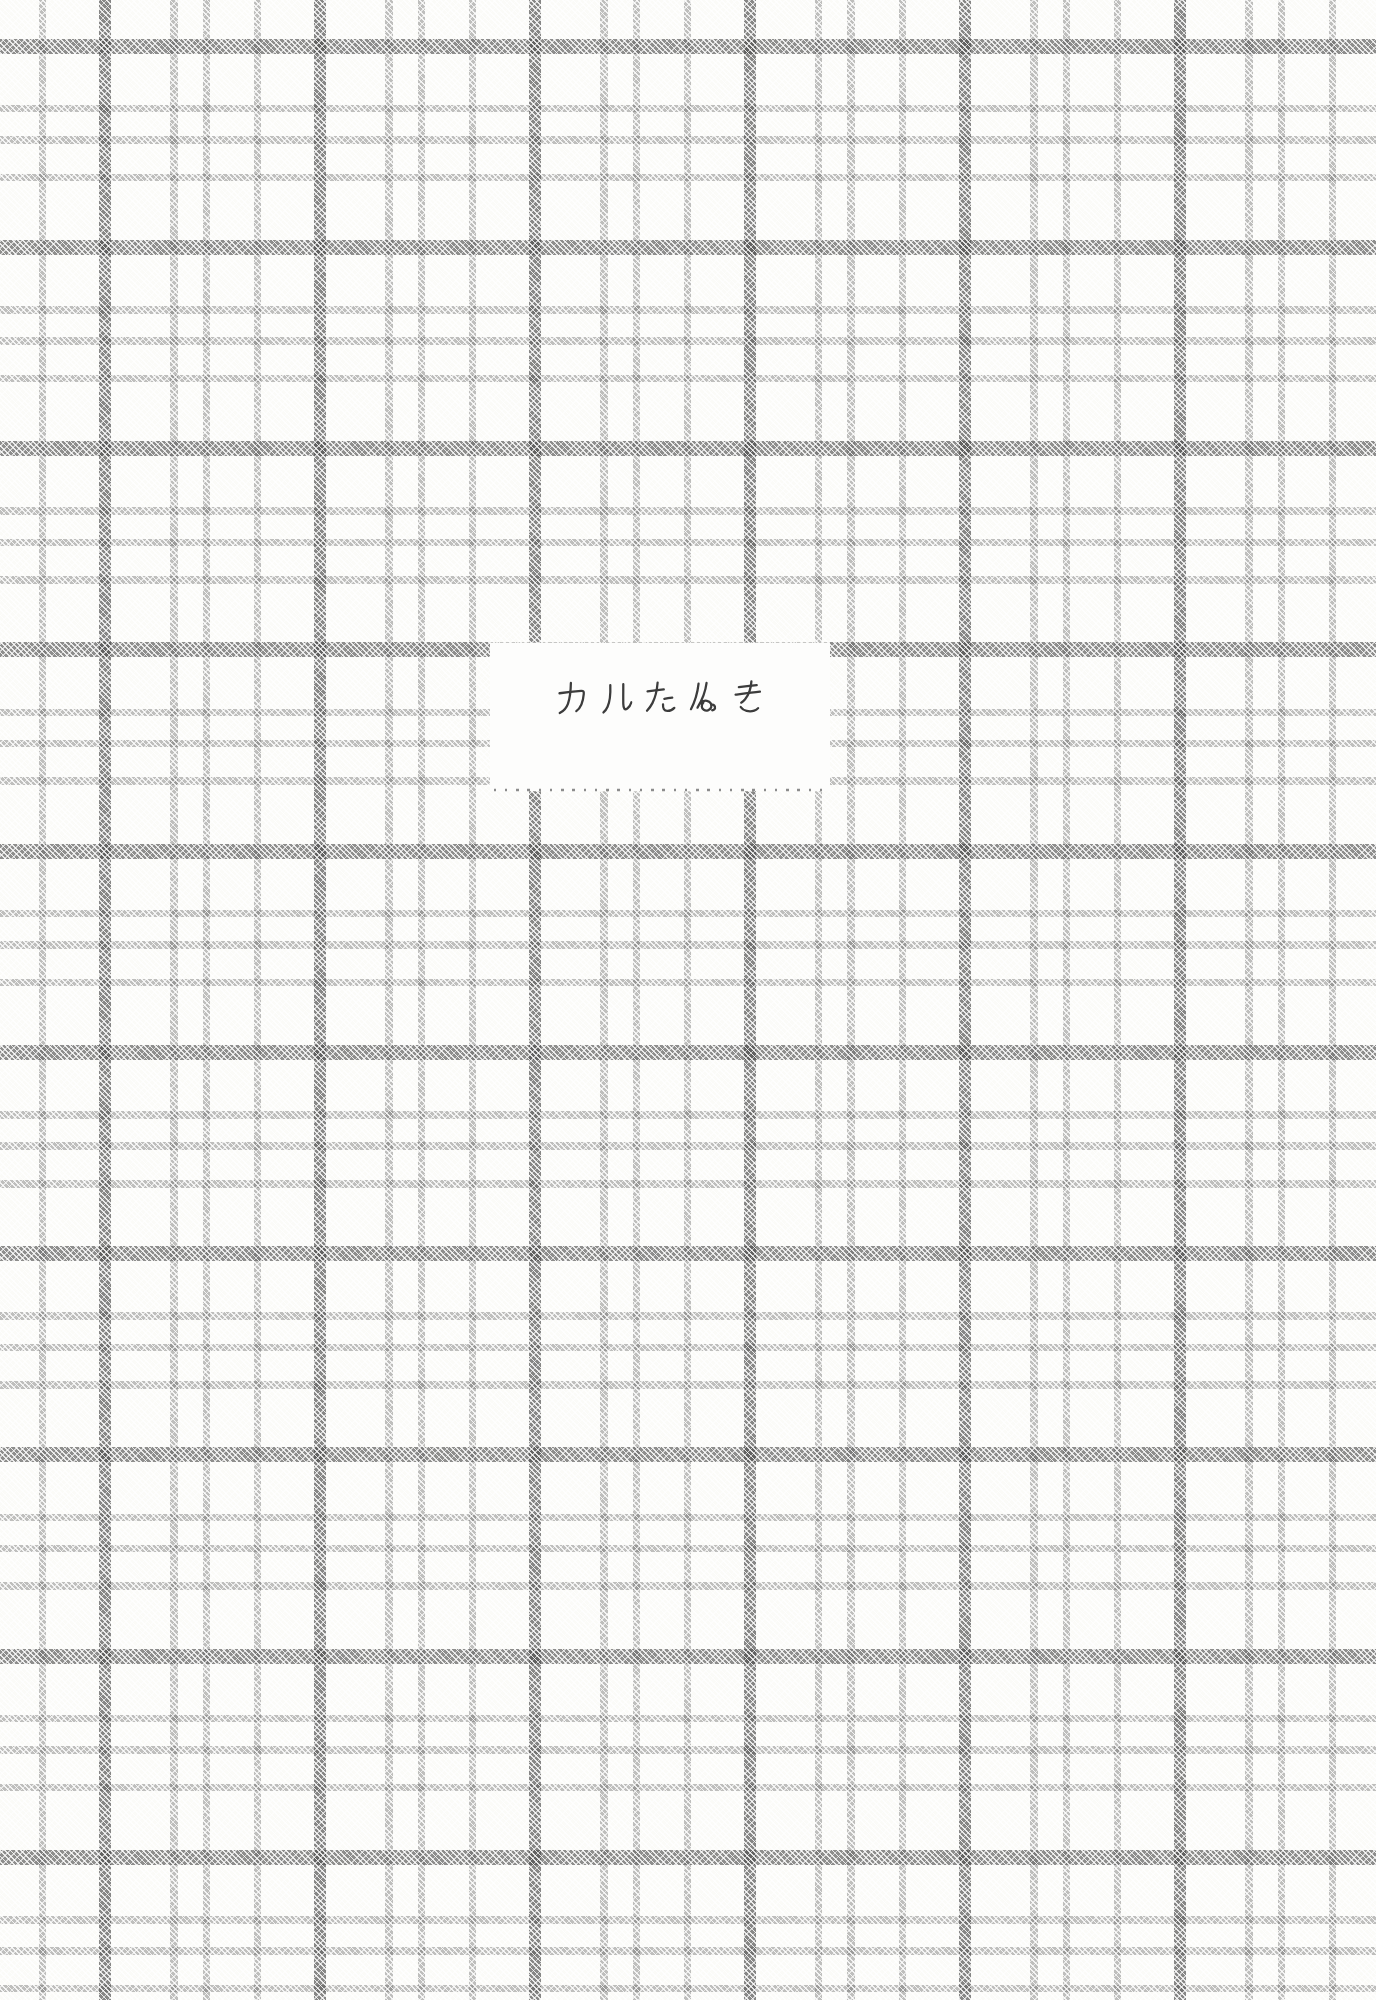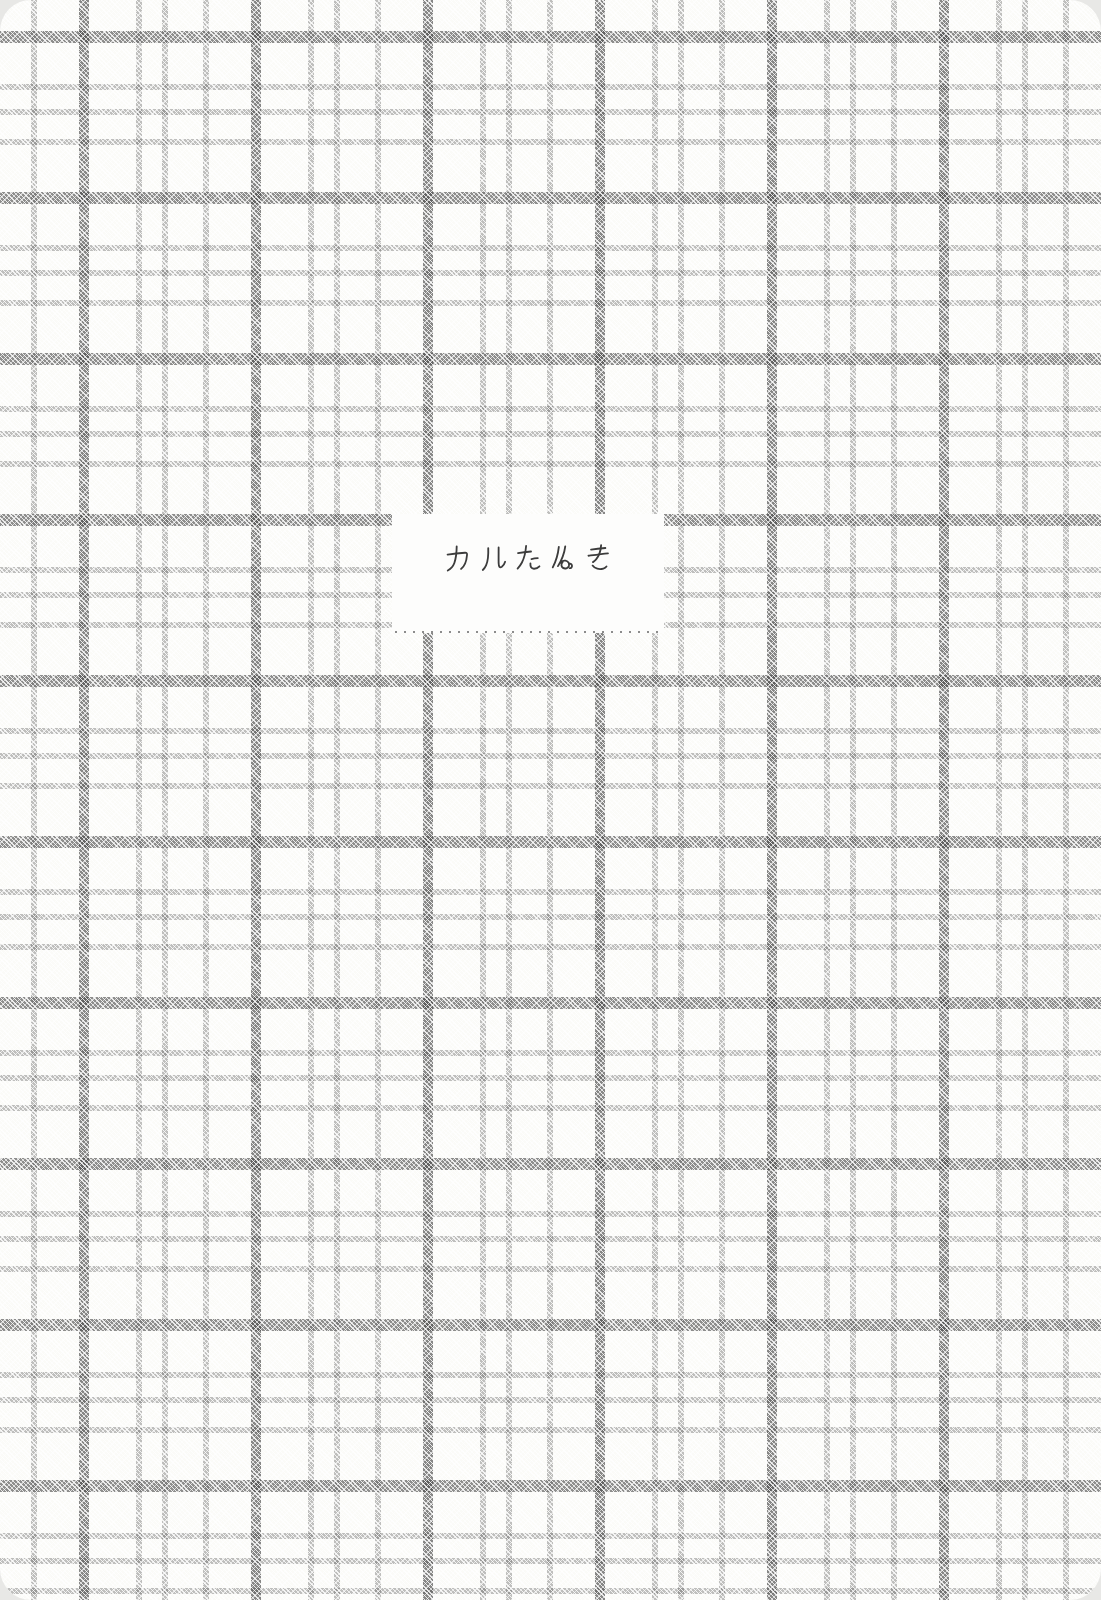--- a/index.html
+++ b/index.html
@@ -27,21 +27,20 @@
       repeating-linear-gradient(180deg,
         rgba(0,0,0,0) 0px,   rgba(0,0,0,0) 31px,
         rgba(75,75,75,0.62) 31px,  rgba(75,75,75,0.62) 43px,
         rgba(0,0,0,0) 43px,  rgba(0,0,0,0) 84px,
         rgba(100,100,100,0.40) 84px,  rgba(100,100,100,0.40) 90px,
         rgba(0,0,0,0) 90px,  rgba(0,0,0,0) 109px,
         rgba(100,100,100,0.40) 109px, rgba(100,100,100,0.40) 115px,
         rgba(0,0,0,0) 115px, rgba(0,0,0,0) 139px,
         rgba(100,100,100,0.40) 139px, rgba(100,100,100,0.40) 145px,
         rgba(0,0,0,0) 145px, rgba(0,0,0,0) 161px);
-    border-radius: 31px;
   }
 
   .label {
     position: absolute;
     left: 392px;
     top: 514px;
     width: 272px;
     height: 119px;
     background: var(--label-background, #fdfdfc);
   }

